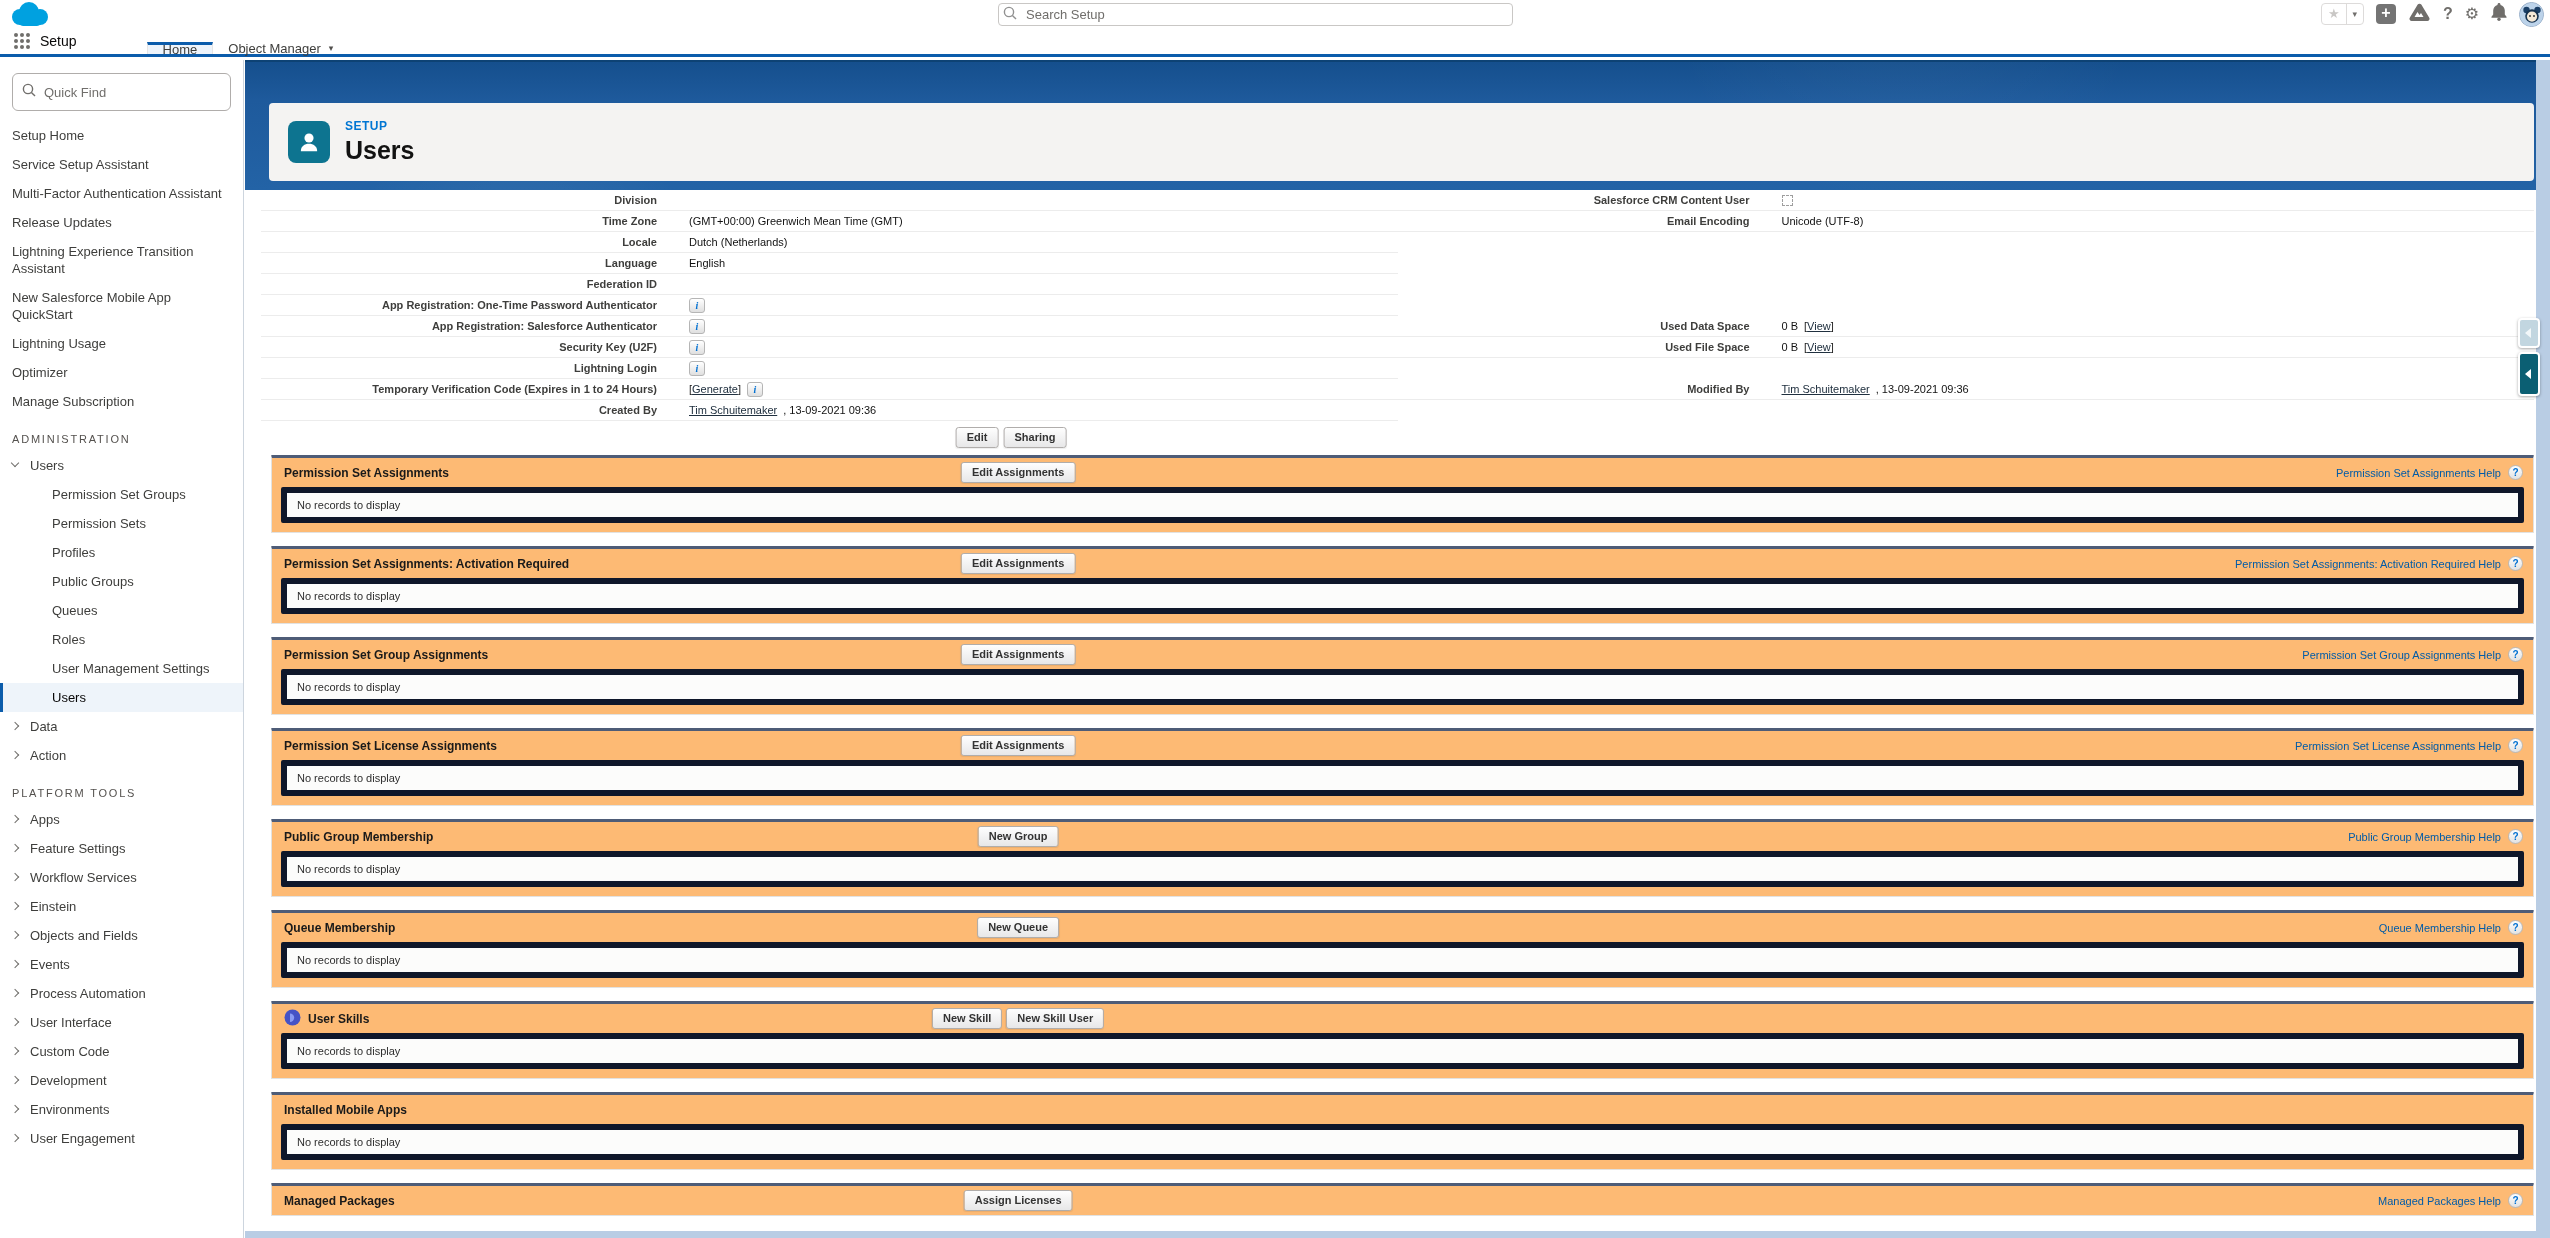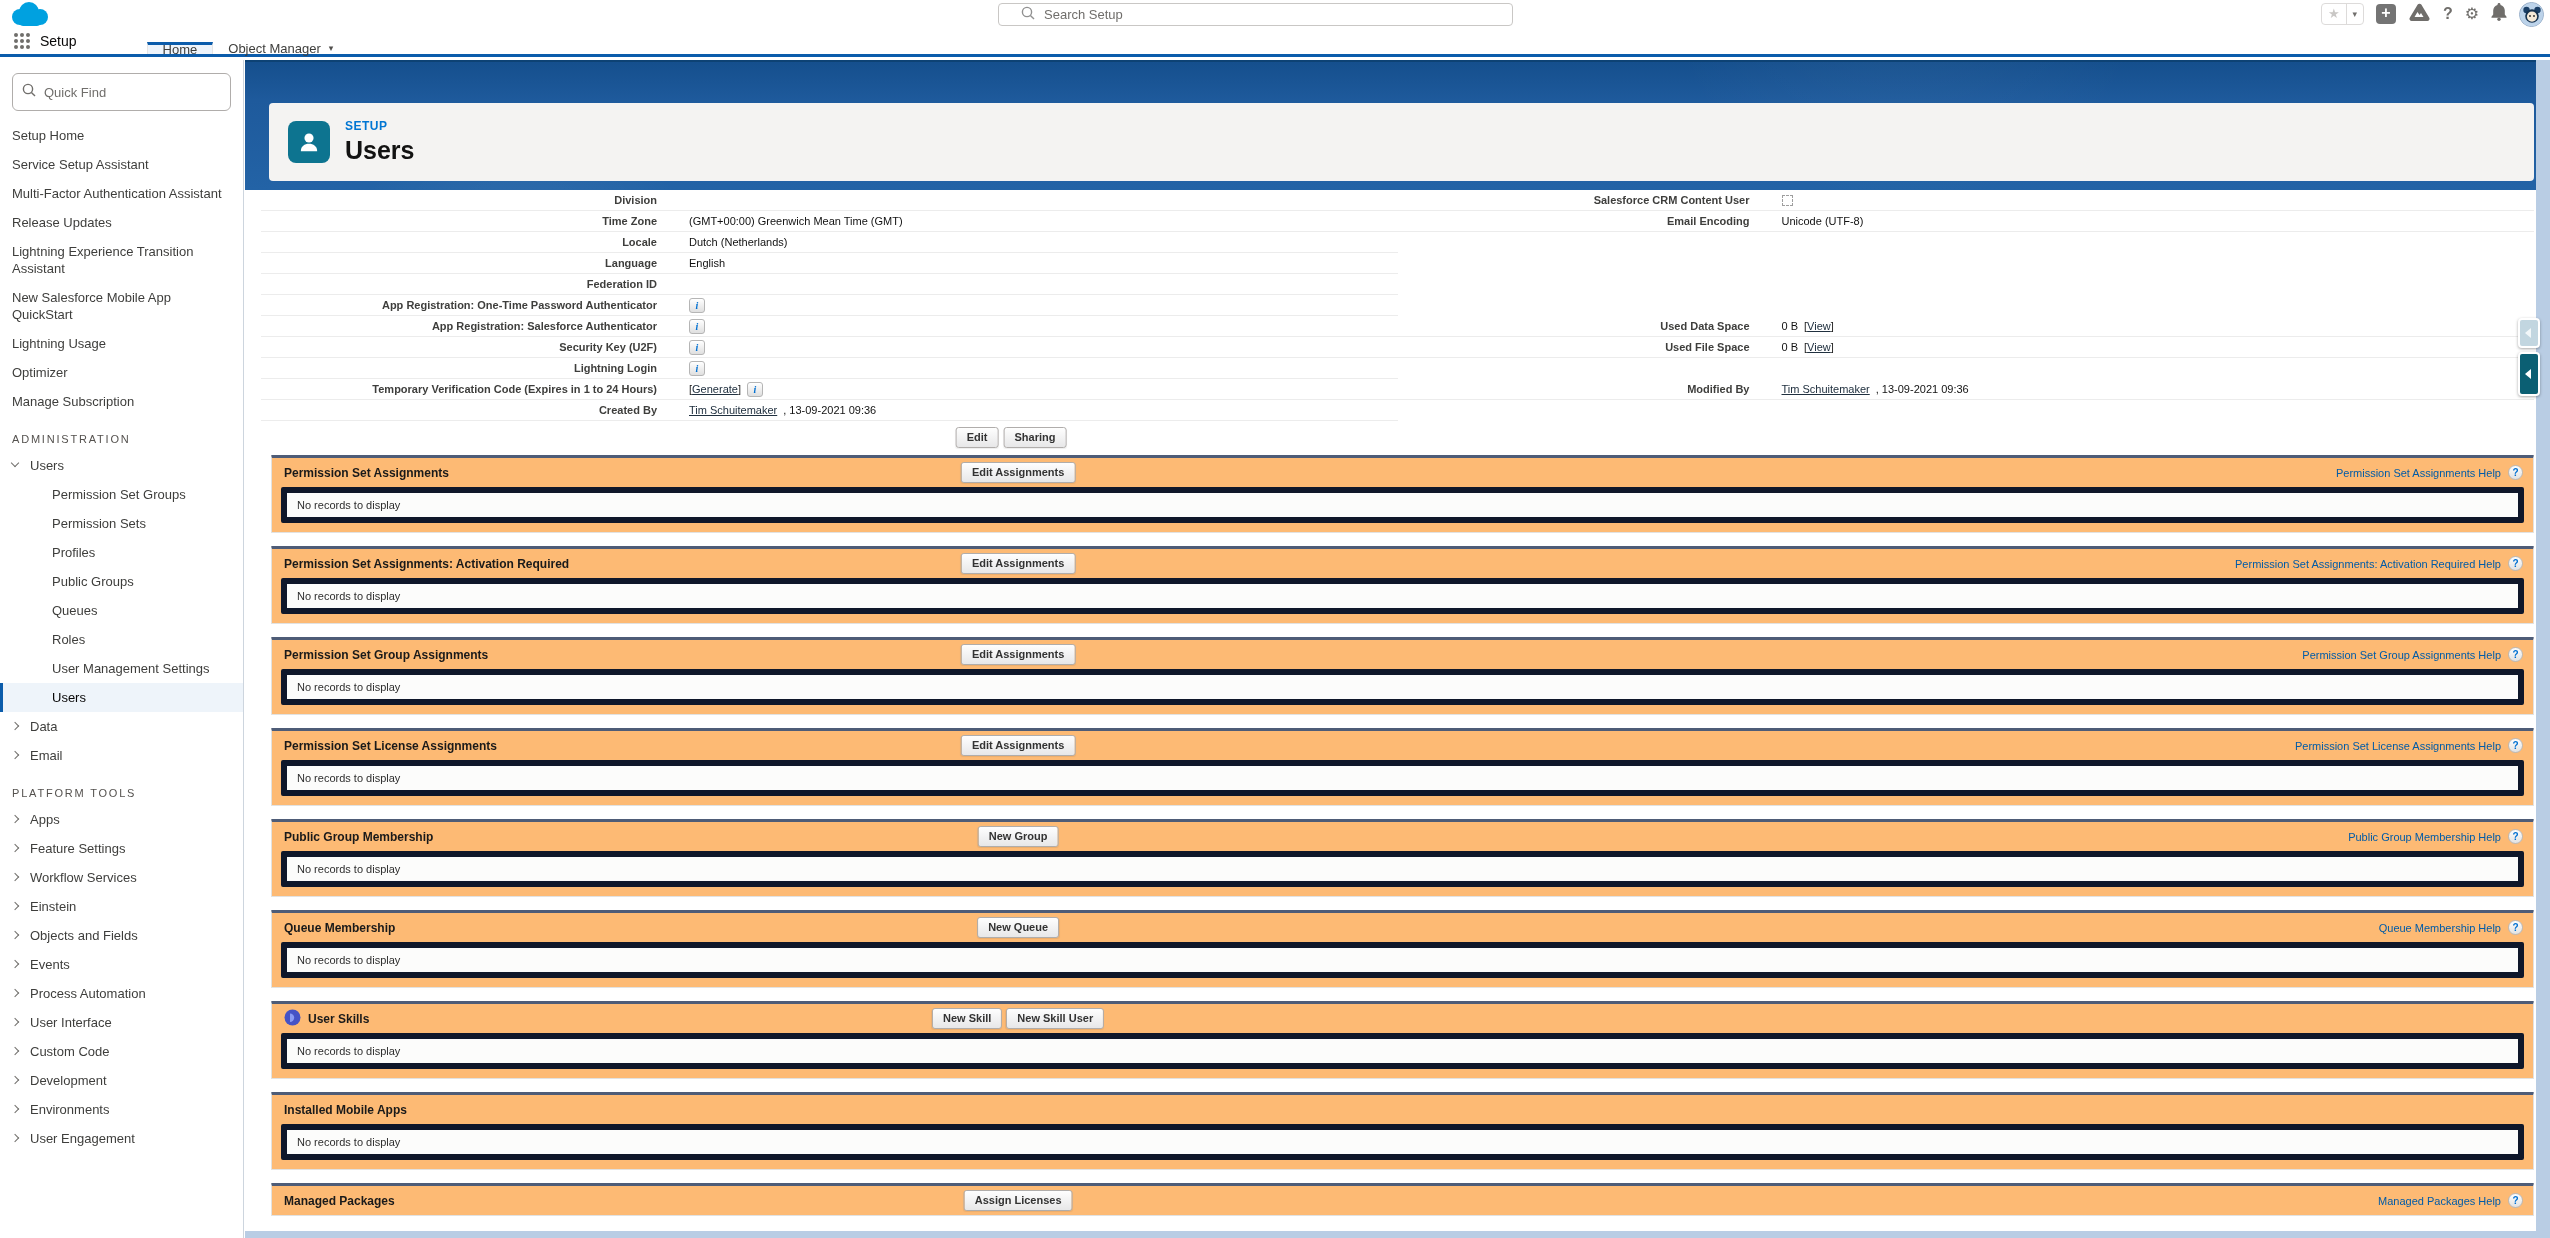--- a/index.html
+++ b/index.html
@@ -4,21 +4,21 @@
 <style>
   * { margin:0; padding:0; box-sizing:border-box; }
   html,body { width:2550px; height:1238px; overflow:hidden; }
   body { font-family:"Liberation Sans", sans-serif; background:#fff; }
   .app { position:relative; width:2550px; height:1238px; background:#fff; }
 
   
   .utility-bar { position:absolute; top:0; left:0; right:0; height:28px; background:#fff; }
   .cloud-logo { position:absolute; left:8px; top:1px; }
   .setup-search { position:absolute; left:998px; top:3px; width:515px; height:23px;
-    border:1px solid #c9c7c5; border-radius:4px; display:flex; align-items:center; padding:0 22px; background:#fff; }
+    border:1px solid #c9c7c5; border-radius:4px; display:flex; align-items:center; padding:0 4px; background:#fff; }
   .setup-search input { border:none; outline:none; font-size:13px; color:#444; width:100%;
     font-family:"Liberation Sans",sans-serif; margin-left:9px; background:transparent; }
   .setup-search input::placeholder { color:#706e6b; }
   .util-icons { position:absolute; right:6px; top:2px; height:24px; display:flex; align-items:center; gap:12px; }
   .fav-group { display:flex; align-items:center; height:22px; border:1px solid #dddbda; border-radius:4px; overflow:hidden; }
   .fav-star { width:24px; text-align:center; color:#c9c7c5; font-size:13px; line-height:20px; }
   .fav-caret { width:17px; text-align:center; color:#706e6b; font-size:9px; line-height:20px; border-left:1px solid #dddbda; }
   .plus-btn { width:20px; height:20px; border-radius:4px; background:#747474; color:#fff;
     font-size:16px; line-height:18px; text-align:center; font-weight:bold; }
   .util-glyph { color:#706e6b; font-size:16px; line-height:22px; }
@@ -273,21 +273,21 @@
         </div>
         <div class="nav-row child active">
           <span class="nav-label">Users</span>
         </div>
         <div class="nav-row group">
           <span class="chev right"></span>
           <span class="nav-label">Data</span>
         </div>
         <div class="nav-row group">
           <span class="chev right"></span>
-          <span class="nav-label">Email</span>
+          <span class="nav-label">Action</span>
         </div>
         <div class="nav-section">PLATFORM TOOLS</div>
         <div class="nav-row group">
           <span class="chev right"></span>
           <span class="nav-label">Apps</span>
         </div>
         <div class="nav-row group">
           <span class="chev right"></span>
           <span class="nav-label">Feature Settings</span>
         </div>

